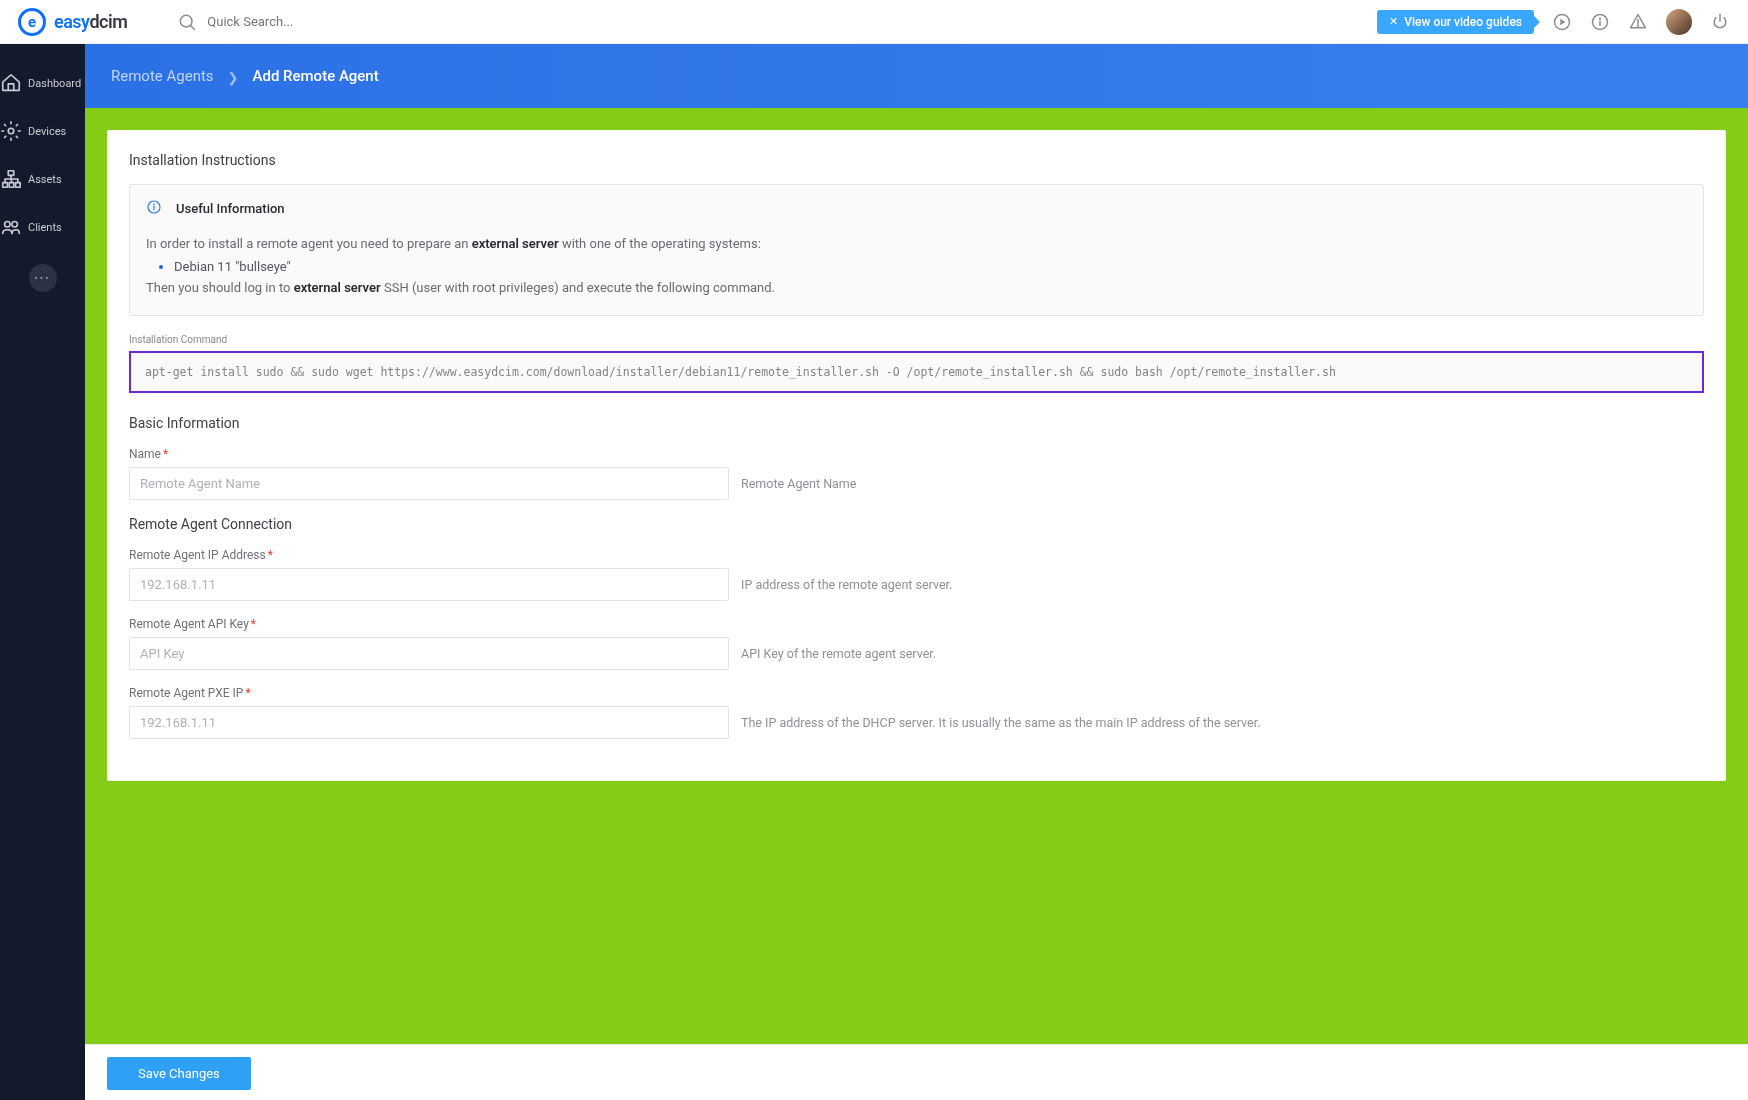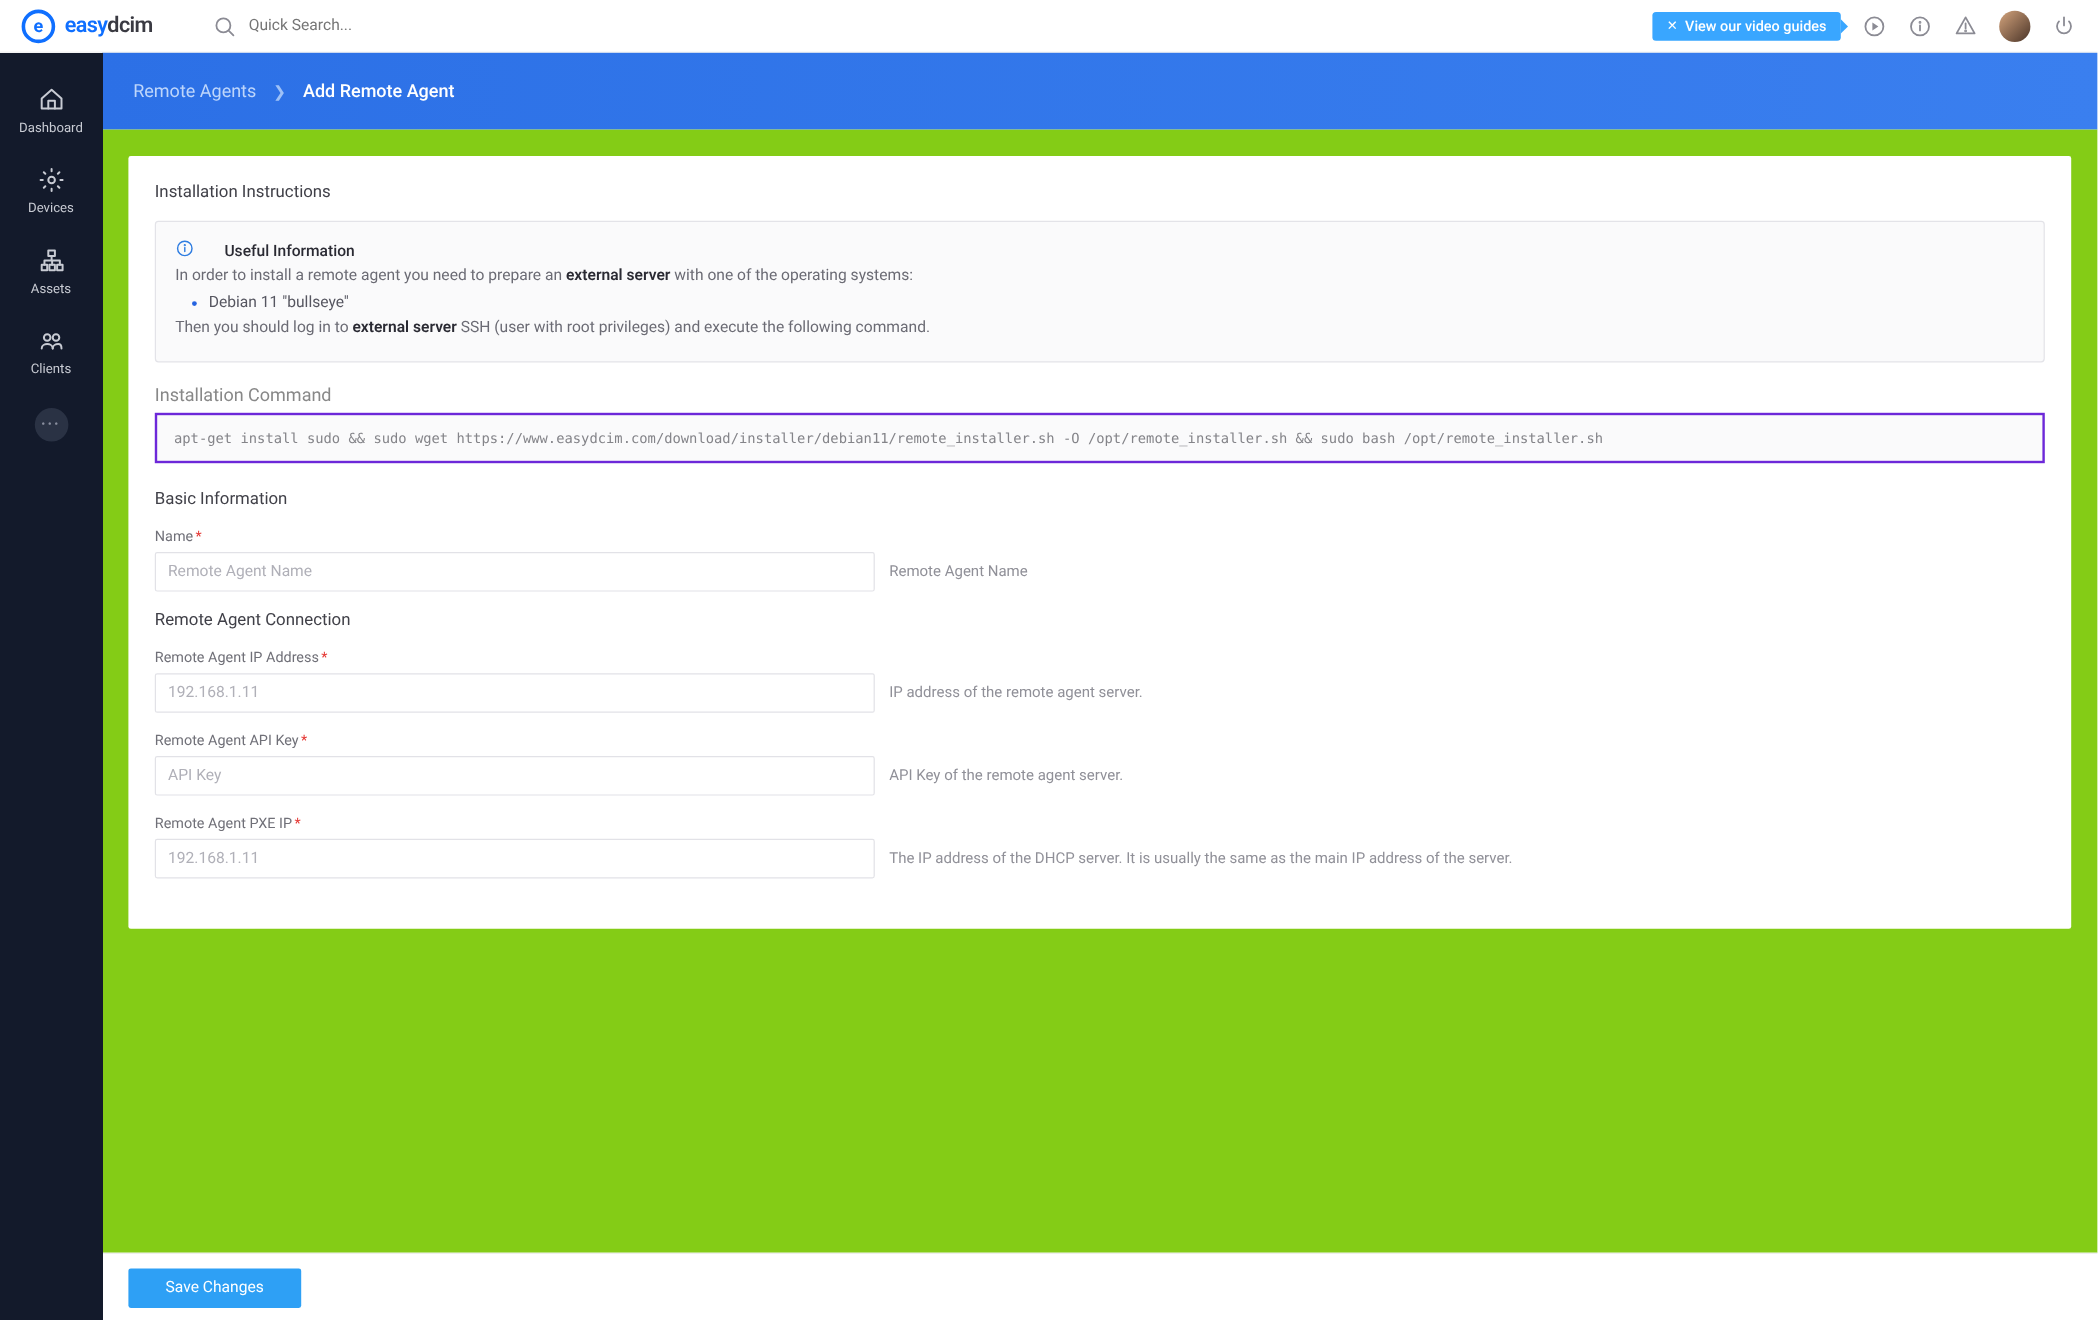--- a/index.html
+++ b/index.html
@@ -14,47 +14,47 @@
 .search-wrap { margin-left:50px; display:flex; align-items:center; gap:10px; }
 .search-wrap input { border:none; outline:none; font-size:13px; color:#888; width:200px; }
 .topbar-right { margin-left:auto; display:flex; align-items:center; gap:18px; }
 .video-pill { background:#39a6ff; color:#fff; font-size:12px; font-weight:500; padding:5px 12px; border-radius:3px; position:relative; display:flex; align-items:center; gap:6px; }
 .video-pill::after { content:""; position:absolute; right:-6px; top:50%; transform:translateY(-50%); border-left:6px solid #39a6ff; border-top:6px solid transparent; border-bottom:6px solid transparent; }
 .icon-btn { width:20px; height:20px; display:flex; align-items:center; justify-content:center; color:#8b8b94; cursor:pointer; }
 .avatar { width:26px; height:26px; border-radius:50%; background:linear-gradient(135deg,#d4a47d,#4a3428); }
 
 
 .sidebar { position:fixed; top:44px; left:0; bottom:0; width:85px; background:#131a2b; display:flex; flex-direction:column; align-items:center; padding-top:18px; gap:6px; }
-.side-item { width:100%; display:flex; flex-direction:column; align-items:center; gap:6px; padding:10px 0; color:#c8cbd3; cursor:pointer; }
+.side-item { width:100%; display:flex; align-items:center; gap:6px; padding:10px 0; color:#c8cbd3; cursor:pointer; }
 .side-item svg { width:22px; height:22px; }
 .side-item span { font-size:11px; }
 .more-btn { width:28px; height:28px; border-radius:50%; background:#2a3244; display:flex; align-items:center; justify-content:center; color:#8a8f9f; margin-top:10px; letter-spacing:2px; font-size:10px; }
 
 
 .banner { margin-left:85px; background:linear-gradient(90deg,#2c70e6,#3a7fef); color:#fff; padding:20px 26px; min-height:64px; display:flex; align-items:center; }
 .breadcrumb { display:flex; align-items:flex-end; gap:14px; font-size:15px; }
 .breadcrumb .link { color:#bed6fb; }
 .breadcrumb .sep { color:#9ec1f7; font-size:13px; }
 .breadcrumb .active { color:#fff; font-weight:500; }
 
 
 .content { margin-left:85px; padding:22px; background:#84cc16; min-height:calc(100vh - 44px - 64px - 56px); }
 .card { background:#fff; border-radius:2px; padding:20px 22px 26px 22px; }
 .section-title { font-size:14px; color:#404048; margin-bottom:16px; margin-top:2px; }
 
 .info-box { border:1px solid #e3e3e8; border-radius:3px; background:#fafafb; padding:14px 16px 16px 16px; margin-bottom:18px; }
-.info-head { display:flex; align-items:center; gap:25px; margin-bottom:1px; }
+.info-head { display:flex; align-items:center; gap:14px; margin-bottom:16px; }
 .info-head-title { color:#2a2a33; font-weight:500; font-size:13px; }
 .info-line { font-size:13px; color:#6b6b74; line-height:1.6; }
 .info-line b { color:#2a2a33; font-weight:600; }
 .info-ul { margin:4px 0 4px 28px; }
 .info-ul li { font-size:13px; color:#565660; }
 .info-ul li::marker { color:#2563e0; }
 
-.small-label { font-size:15px; color:#888; margin-bottom:6px; }
+.small-label { font-size:10px; color:#888; margin-bottom:6px; }
 .cmd-box { border:2px solid #6d28d9; background:#fafafb; border-radius:0; padding:12px 14px; font-family:Menlo,Monaco,Consolas,monospace; font-size:11.5px; color:#848489; white-space:nowrap; overflow-x:auto; }
 
 .form-section { margin-top:22px; }
 .field { margin-bottom:16px; }
 .field-label { font-size:12px; color:#707078; margin-bottom:6px; display:block; }
 .req { color:#e53935; margin-left:2px; }
 .field-row { display:flex; align-items:center; gap:12px; }
 .field-row input { width:600px; max-width:600px; border:1px solid #e2e2e7; border-radius:2px; padding:8px 10px; font-size:13px; color:#555; outline:none; }
 .field-row input::placeholder { color:#b0b0b8; }
 .field-help { font-size:12.5px; color:#909098; }

